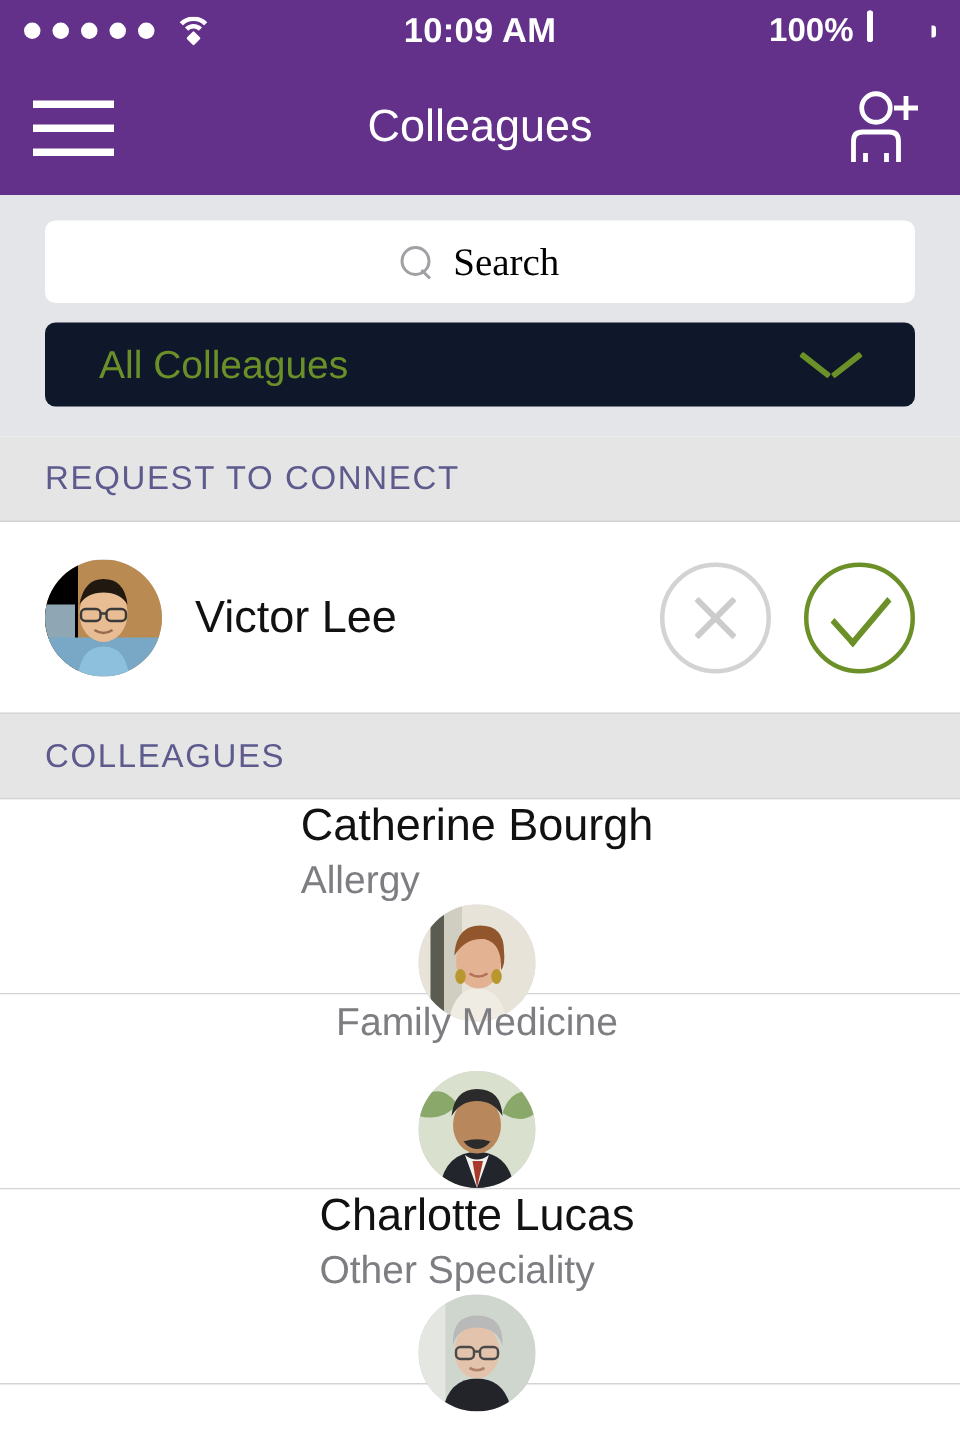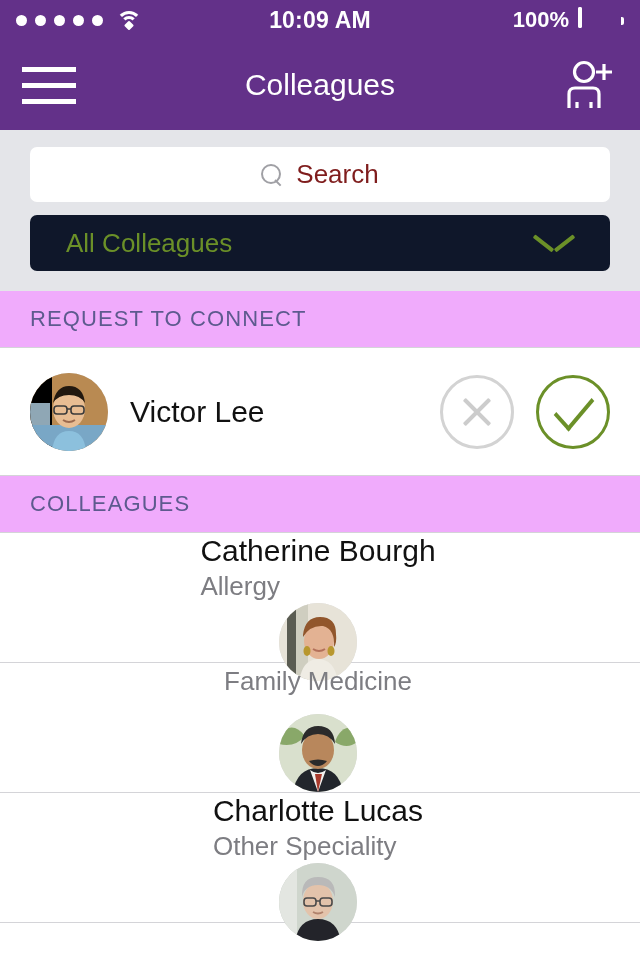--- a/index.html
+++ b/index.html
@@ -80,38 +80,38 @@
   .mag { width: 22px; height: 22px; position: relative; flex: 0 0 auto; }
   .mag::before {
     content: ""; position: absolute; left: 0; top: 0;
     width: 16px; height: 16px; border: 2px solid #a0a0a5; border-radius: 50%;
   }
   .mag::after {
     content: ""; position: absolute; left: 14px; top: 15px;
     width: 8px; height: 2px; background: #a0a0a5;
     transform: rotate(45deg); transform-origin: left center;
   }
-  .search-ph { font-size: 26px; color: #7f1d1d; }
+  .search-ph { font-size: 26px; color: #000000; font-family: Liberation Serif, serif; }
 
   .filterbox {
     height: 56px; background: #0f172a; border-radius: 7px; margin-top: 13px;
     display: flex; align-items: center; padding: 0 36px; cursor: pointer; justify-content: space-between;
   }
   .filter-label { font-size: 26px; color: #6b9028; }
   .chev { margin-left: auto; width: 40px; height: 22px; position: relative; }
   .chev::before, .chev::after {
     content: ""; position: absolute; top: 2px; width: 24px; height: 4px;
     background: #6b9028; border-radius: 1px;
   }
   .chev::before { left: 0; transform: rotate(38deg); transform-origin: left center; }
   .chev::after  { right: 0; transform: rotate(-38deg); transform-origin: right center; }
 
   
   .section-hd {
-    height: 57px; background: #f0abfc; display: flex; align-items: center;
+    height: 57px; background: #e5e5e5; display: flex; align-items: center;
     padding: 0 30px; border-bottom: 1px solid #d4d4d8;
     font-size: 22px; letter-spacing: 1.1px; color: #5d5a8e;
   }
 
   
   .request-row {
     height: 128px; background: #ffffff; display: flex; align-items: center;
     padding: 0 30px; border-bottom: 1px solid #d4d4d8;
   }
   .avatar {

